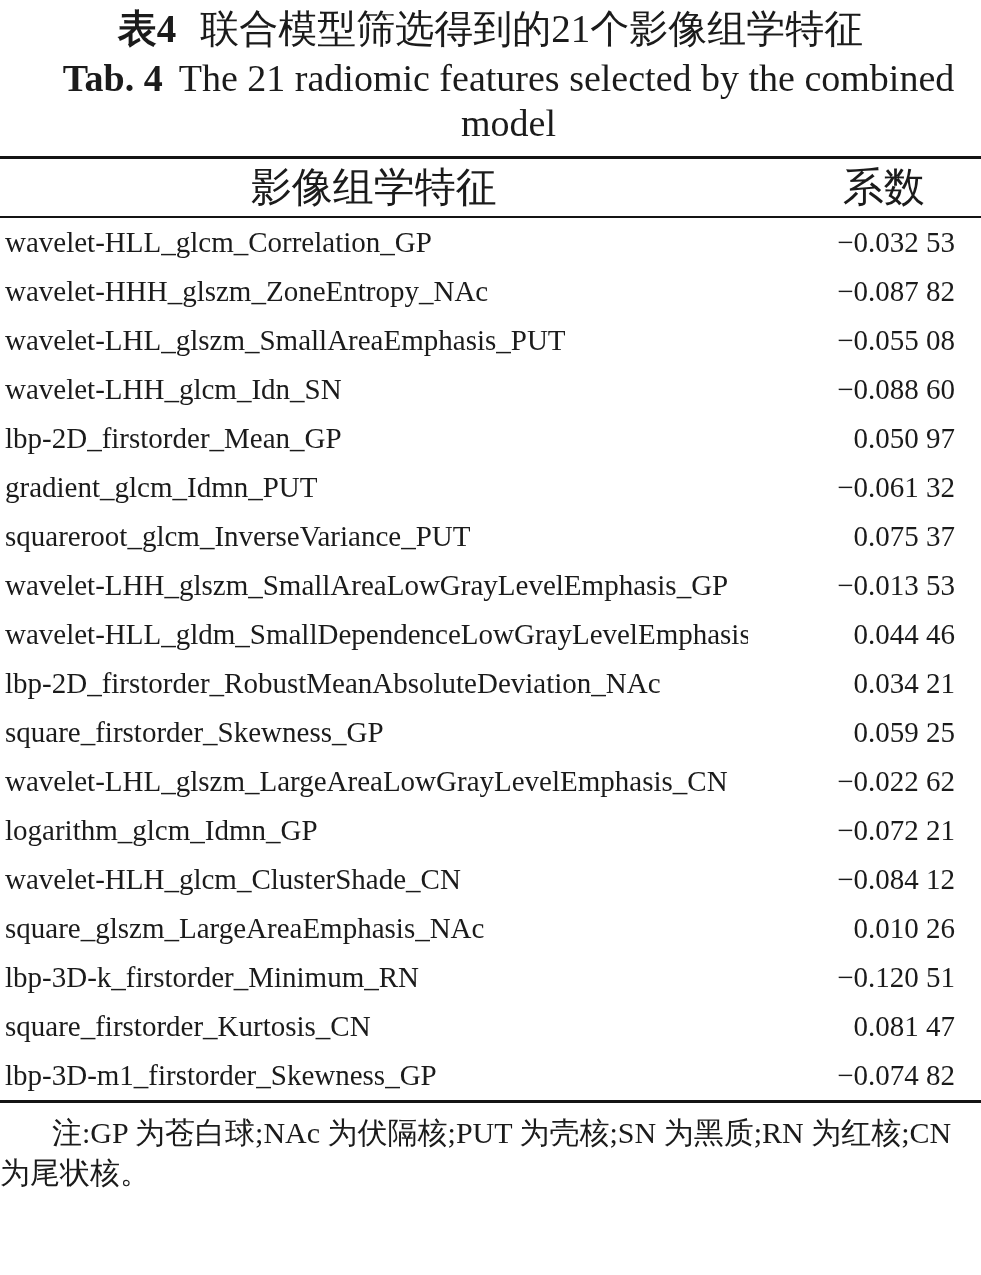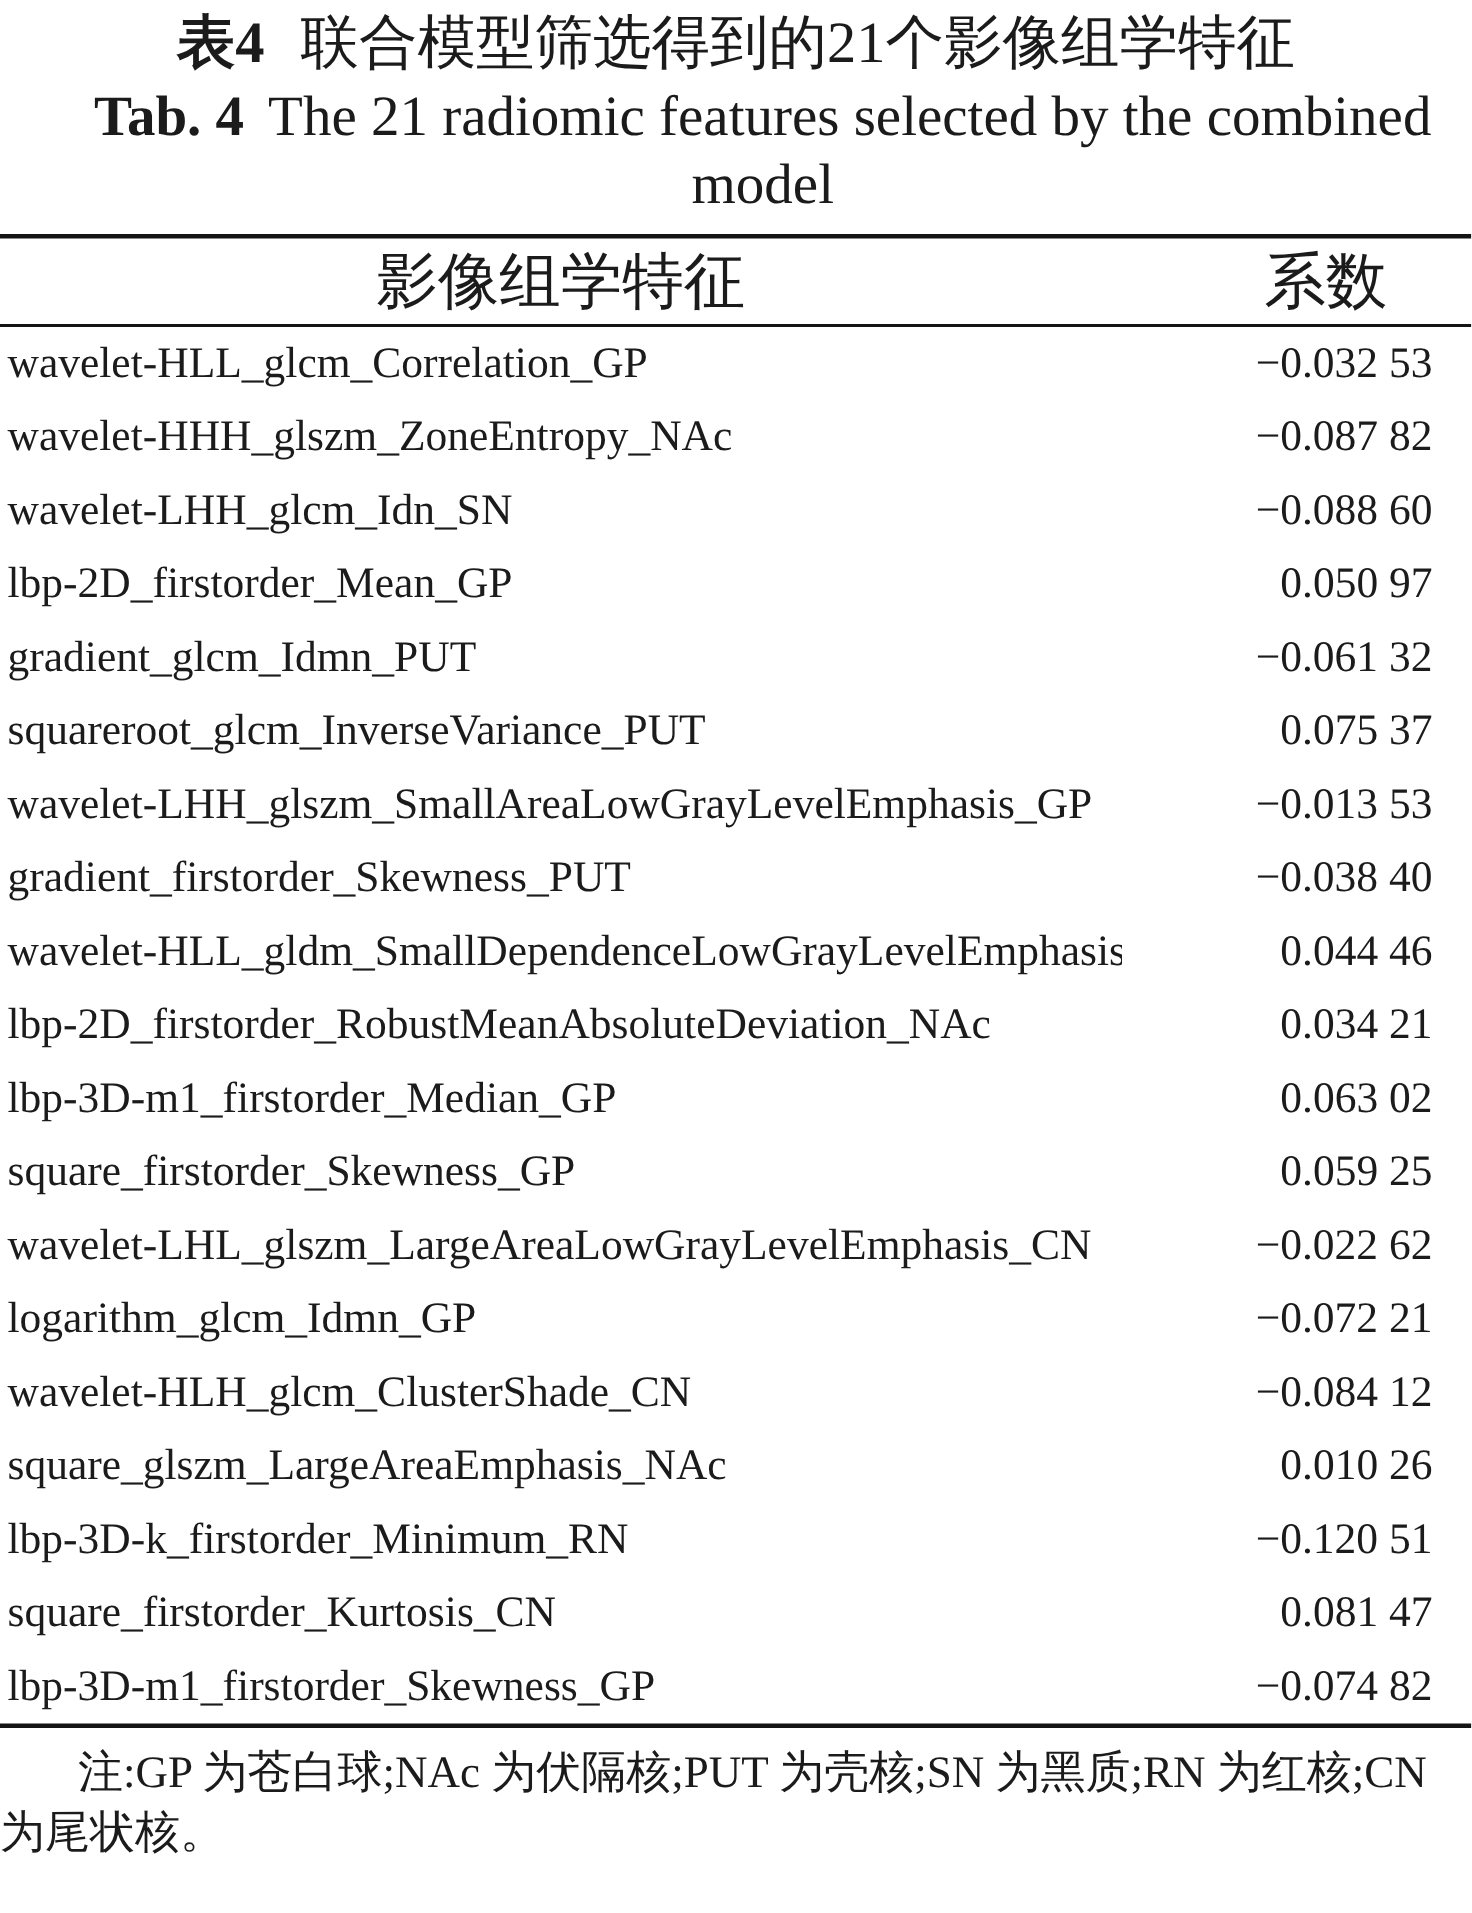--- a/index.html
+++ b/index.html
@@ -95,20 +95,24 @@
     <tr>
       <td class="cell-feature">wavelet-HLL_glcm_Correlation_GP</td>
       <td class="cell-coef">−0.032 53</td>
     </tr>
 
     <tr>
       <td class="cell-feature">wavelet-HHH_glszm_ZoneEntropy_NAc</td>
       <td class="cell-coef">−0.087 82</td>
     </tr>
 
+    <tr>
+      <td class="cell-feature">wavelet-LHL_glszm_SmallAreaEmphasis_PUT</td>
+      <td class="cell-coef">−0.055 08</td>
+    </tr>
 
     <tr>
       <td class="cell-feature">wavelet-LHH_glcm_Idn_SN</td>
       <td class="cell-coef">−0.088 60</td>
     </tr>
 
     <tr>
       <td class="cell-feature">lbp-2D_firstorder_Mean_GP</td>
       <td class="cell-coef">0.050 97</td>
     </tr>
@@ -121,39 +125,31 @@
     <tr>
       <td class="cell-feature">squareroot_glcm_InverseVariance_PUT</td>
       <td class="cell-coef">0.075 37</td>
     </tr>
 
     <tr>
       <td class="cell-feature">wavelet-LHH_glszm_SmallAreaLowGrayLevelEmphasis_GP</td>
       <td class="cell-coef">−0.013 53</td>
     </tr>
 
-    <tr>
-      <td class="cell-feature">gradient_firstorder_Skewness_PUT</td>
-      <td class="cell-coef">−0.038 40</td>
-    </tr>
 
     <tr>
       <td class="cell-feature">wavelet-HLL_gldm_SmallDependenceLowGrayLevelEmphasis_GP</td>
       <td class="cell-coef">0.044 46</td>
     </tr>
 
     <tr>
       <td class="cell-feature">lbp-2D_firstorder_RobustMeanAbsoluteDeviation_NAc</td>
       <td class="cell-coef">0.034 21</td>
     </tr>
 
-    <tr>
-      <td class="cell-feature">lbp-3D-m1_firstorder_Median_GP</td>
-      <td class="cell-coef">0.063 02</td>
-    </tr>
 
     <tr>
       <td class="cell-feature">square_firstorder_Skewness_GP</td>
       <td class="cell-coef">0.059 25</td>
     </tr>
 
     <tr>
       <td class="cell-feature">wavelet-LHL_glszm_LargeAreaLowGrayLevelEmphasis_CN</td>
       <td class="cell-coef">−0.022 62</td>
     </tr>

